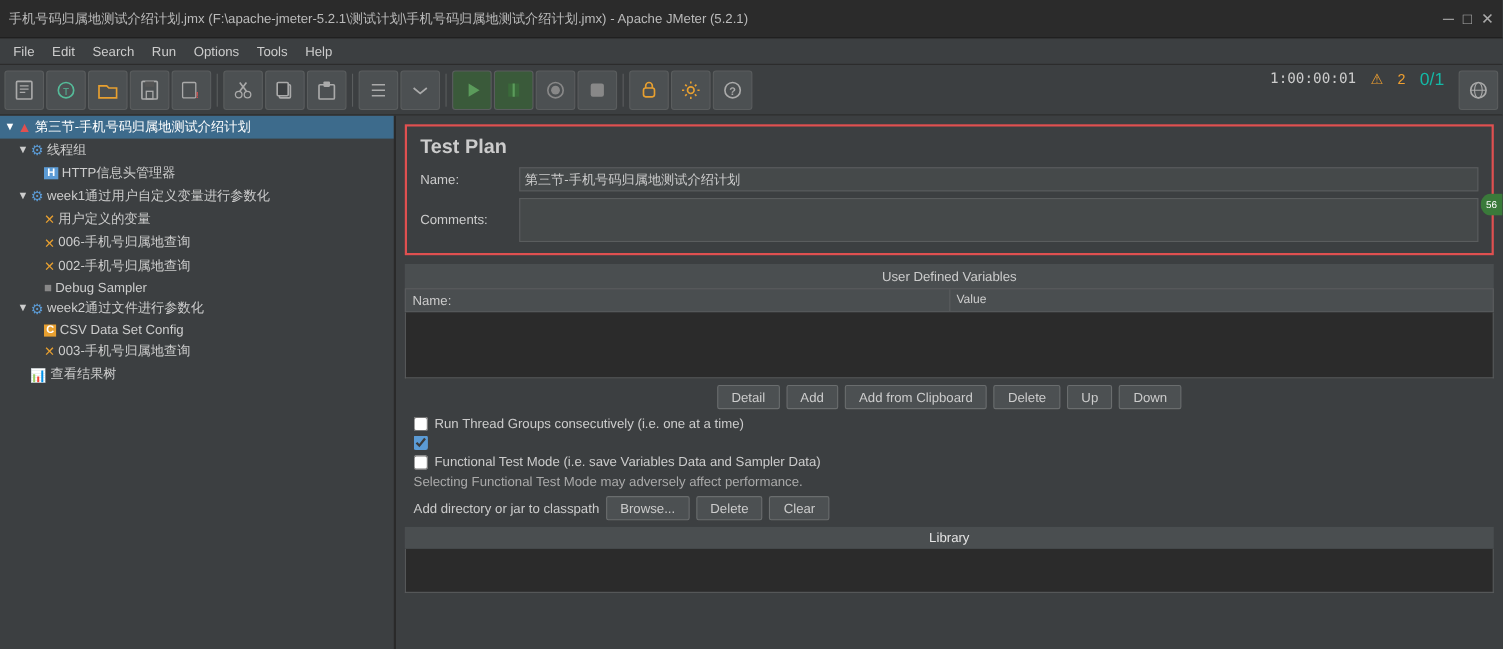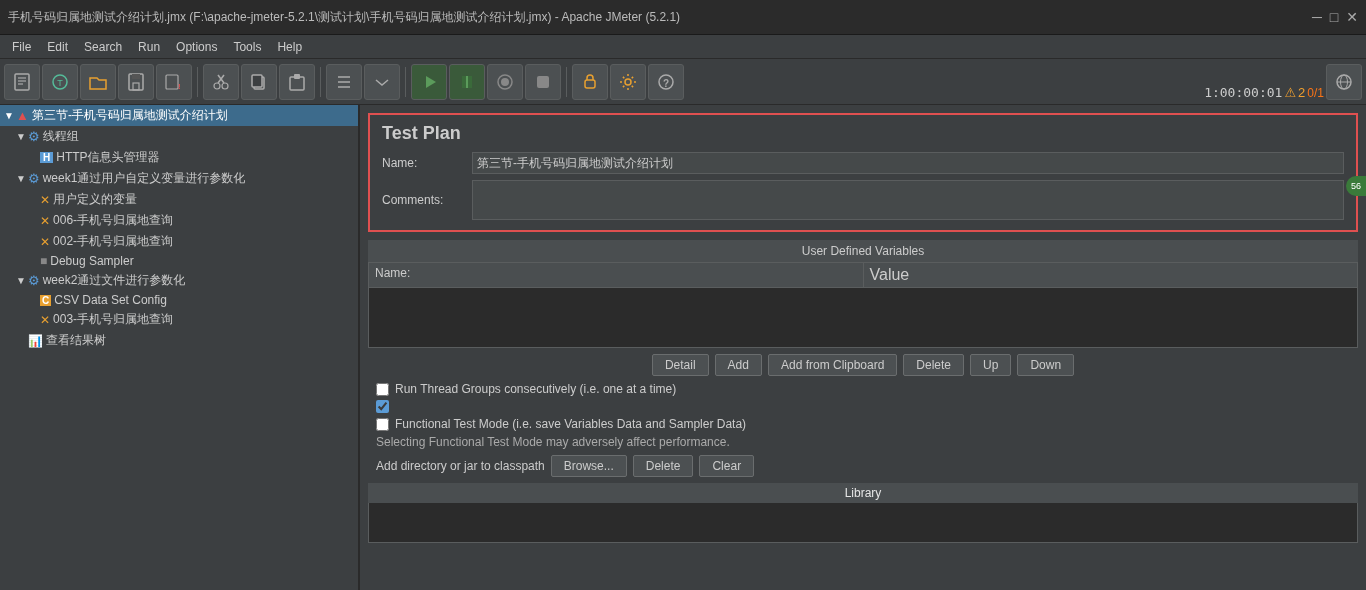--- a/index.html
+++ b/index.html
@@ -78,28 +78,28 @@
     }
     .toolbar-sep {
       width: 1px;
       height: 30px;
       background: #5a5d5e;
       margin: 0 3px;
     }
     .toolbar-right {
       margin-left: auto;
       display: flex;
-      align-items: flex-end;
-      gap: 2px;
+      align-items: flex-start;
+      gap: 13px;
       color: #ccc;
       font-size: 12px;
     }
     .toolbar-time { font-family: monospace; font-size: 13px; }
     .toolbar-warn { color: #f0a030; font-size: 13px; }
-    .toolbar-count { font-size: 12px; color: #f97316; }
+    .toolbar-count { font-size: 16px; color: #14b8a6; }
 
     
     #main {
       display: flex;
       height: calc(590px - 24px - 24px - 46px);
       overflow: hidden;
     }
 
     
     #left-panel {
@@ -198,21 +198,21 @@
     .table-col-name {
       flex: 1;
       padding: 3px 6px;
       font-size: 12px;
       color: #ccc;
       border-right: 1px solid #5a5d5e;
     }
     .table-col-value {
       flex: 1;
       padding: 3px 6px;
-      font-size: 16px;
+      font-size: 11px;
       color: #ccc;
     }
     .table-body {
       background: #2b2b2b;
       margin: 0 8px;
       height: 60px;
       border: 1px solid #5a5d5e;
       border-top: none;
     }
     .btn-row {

